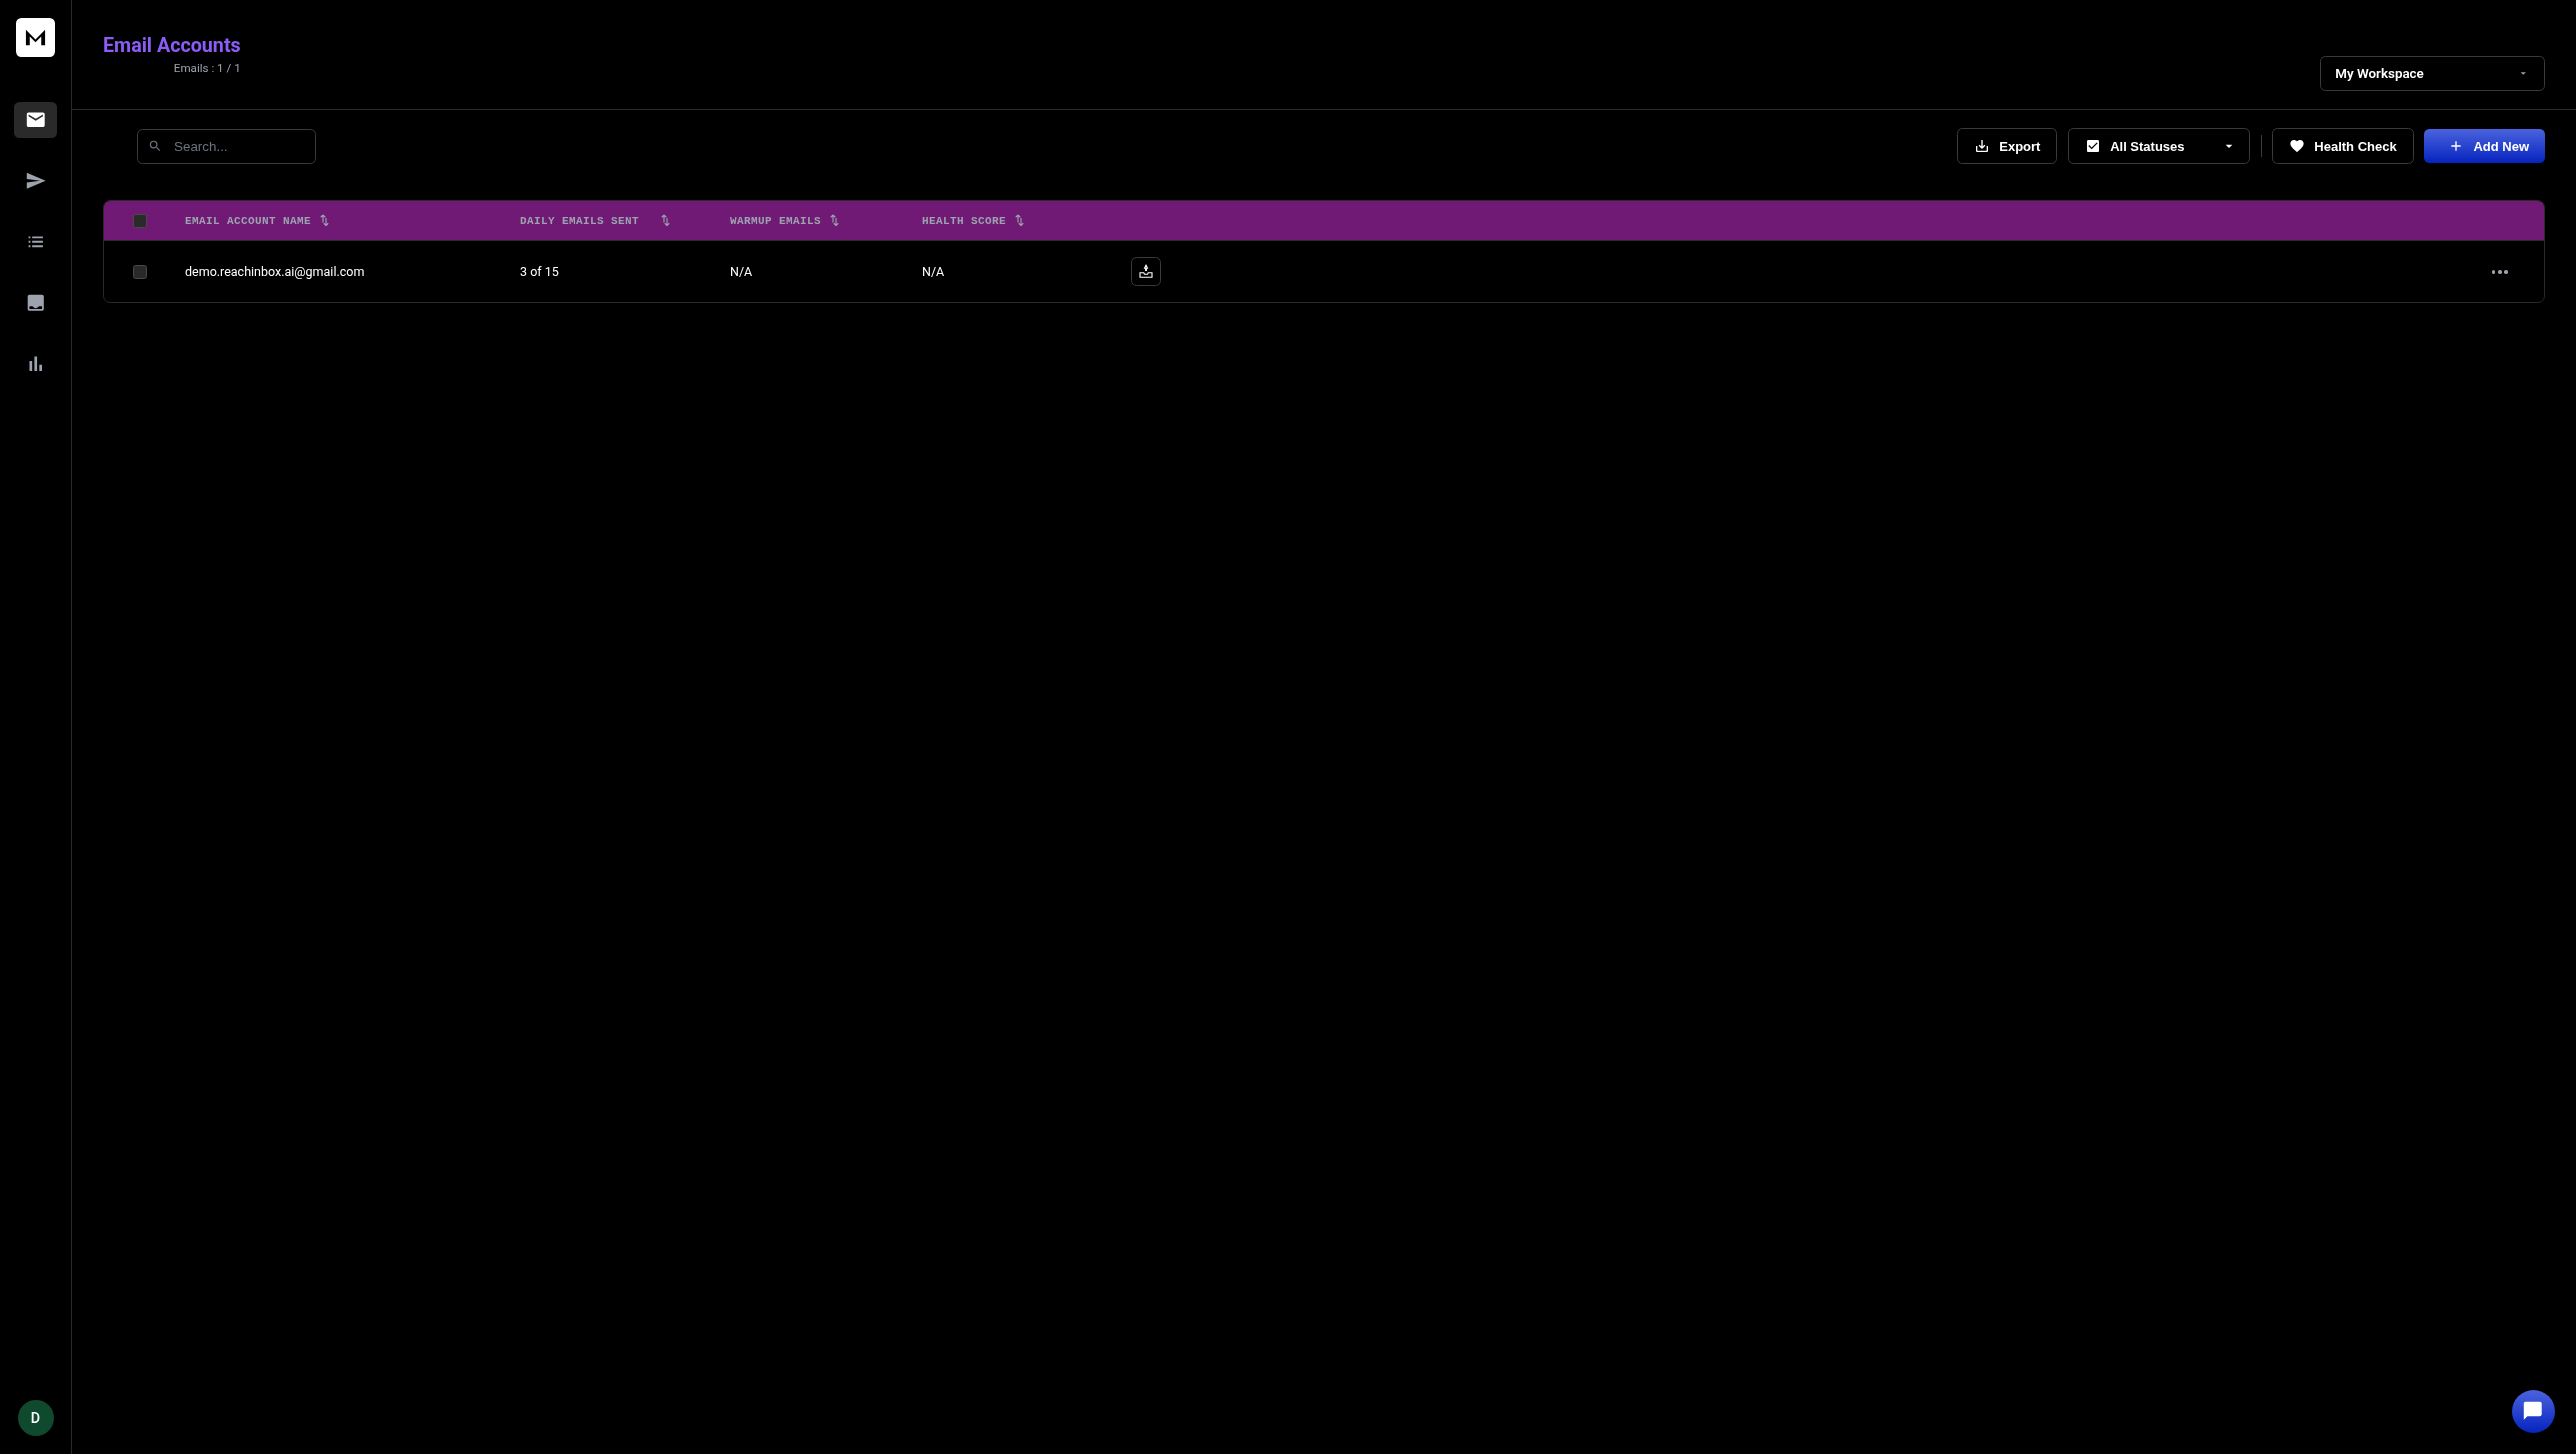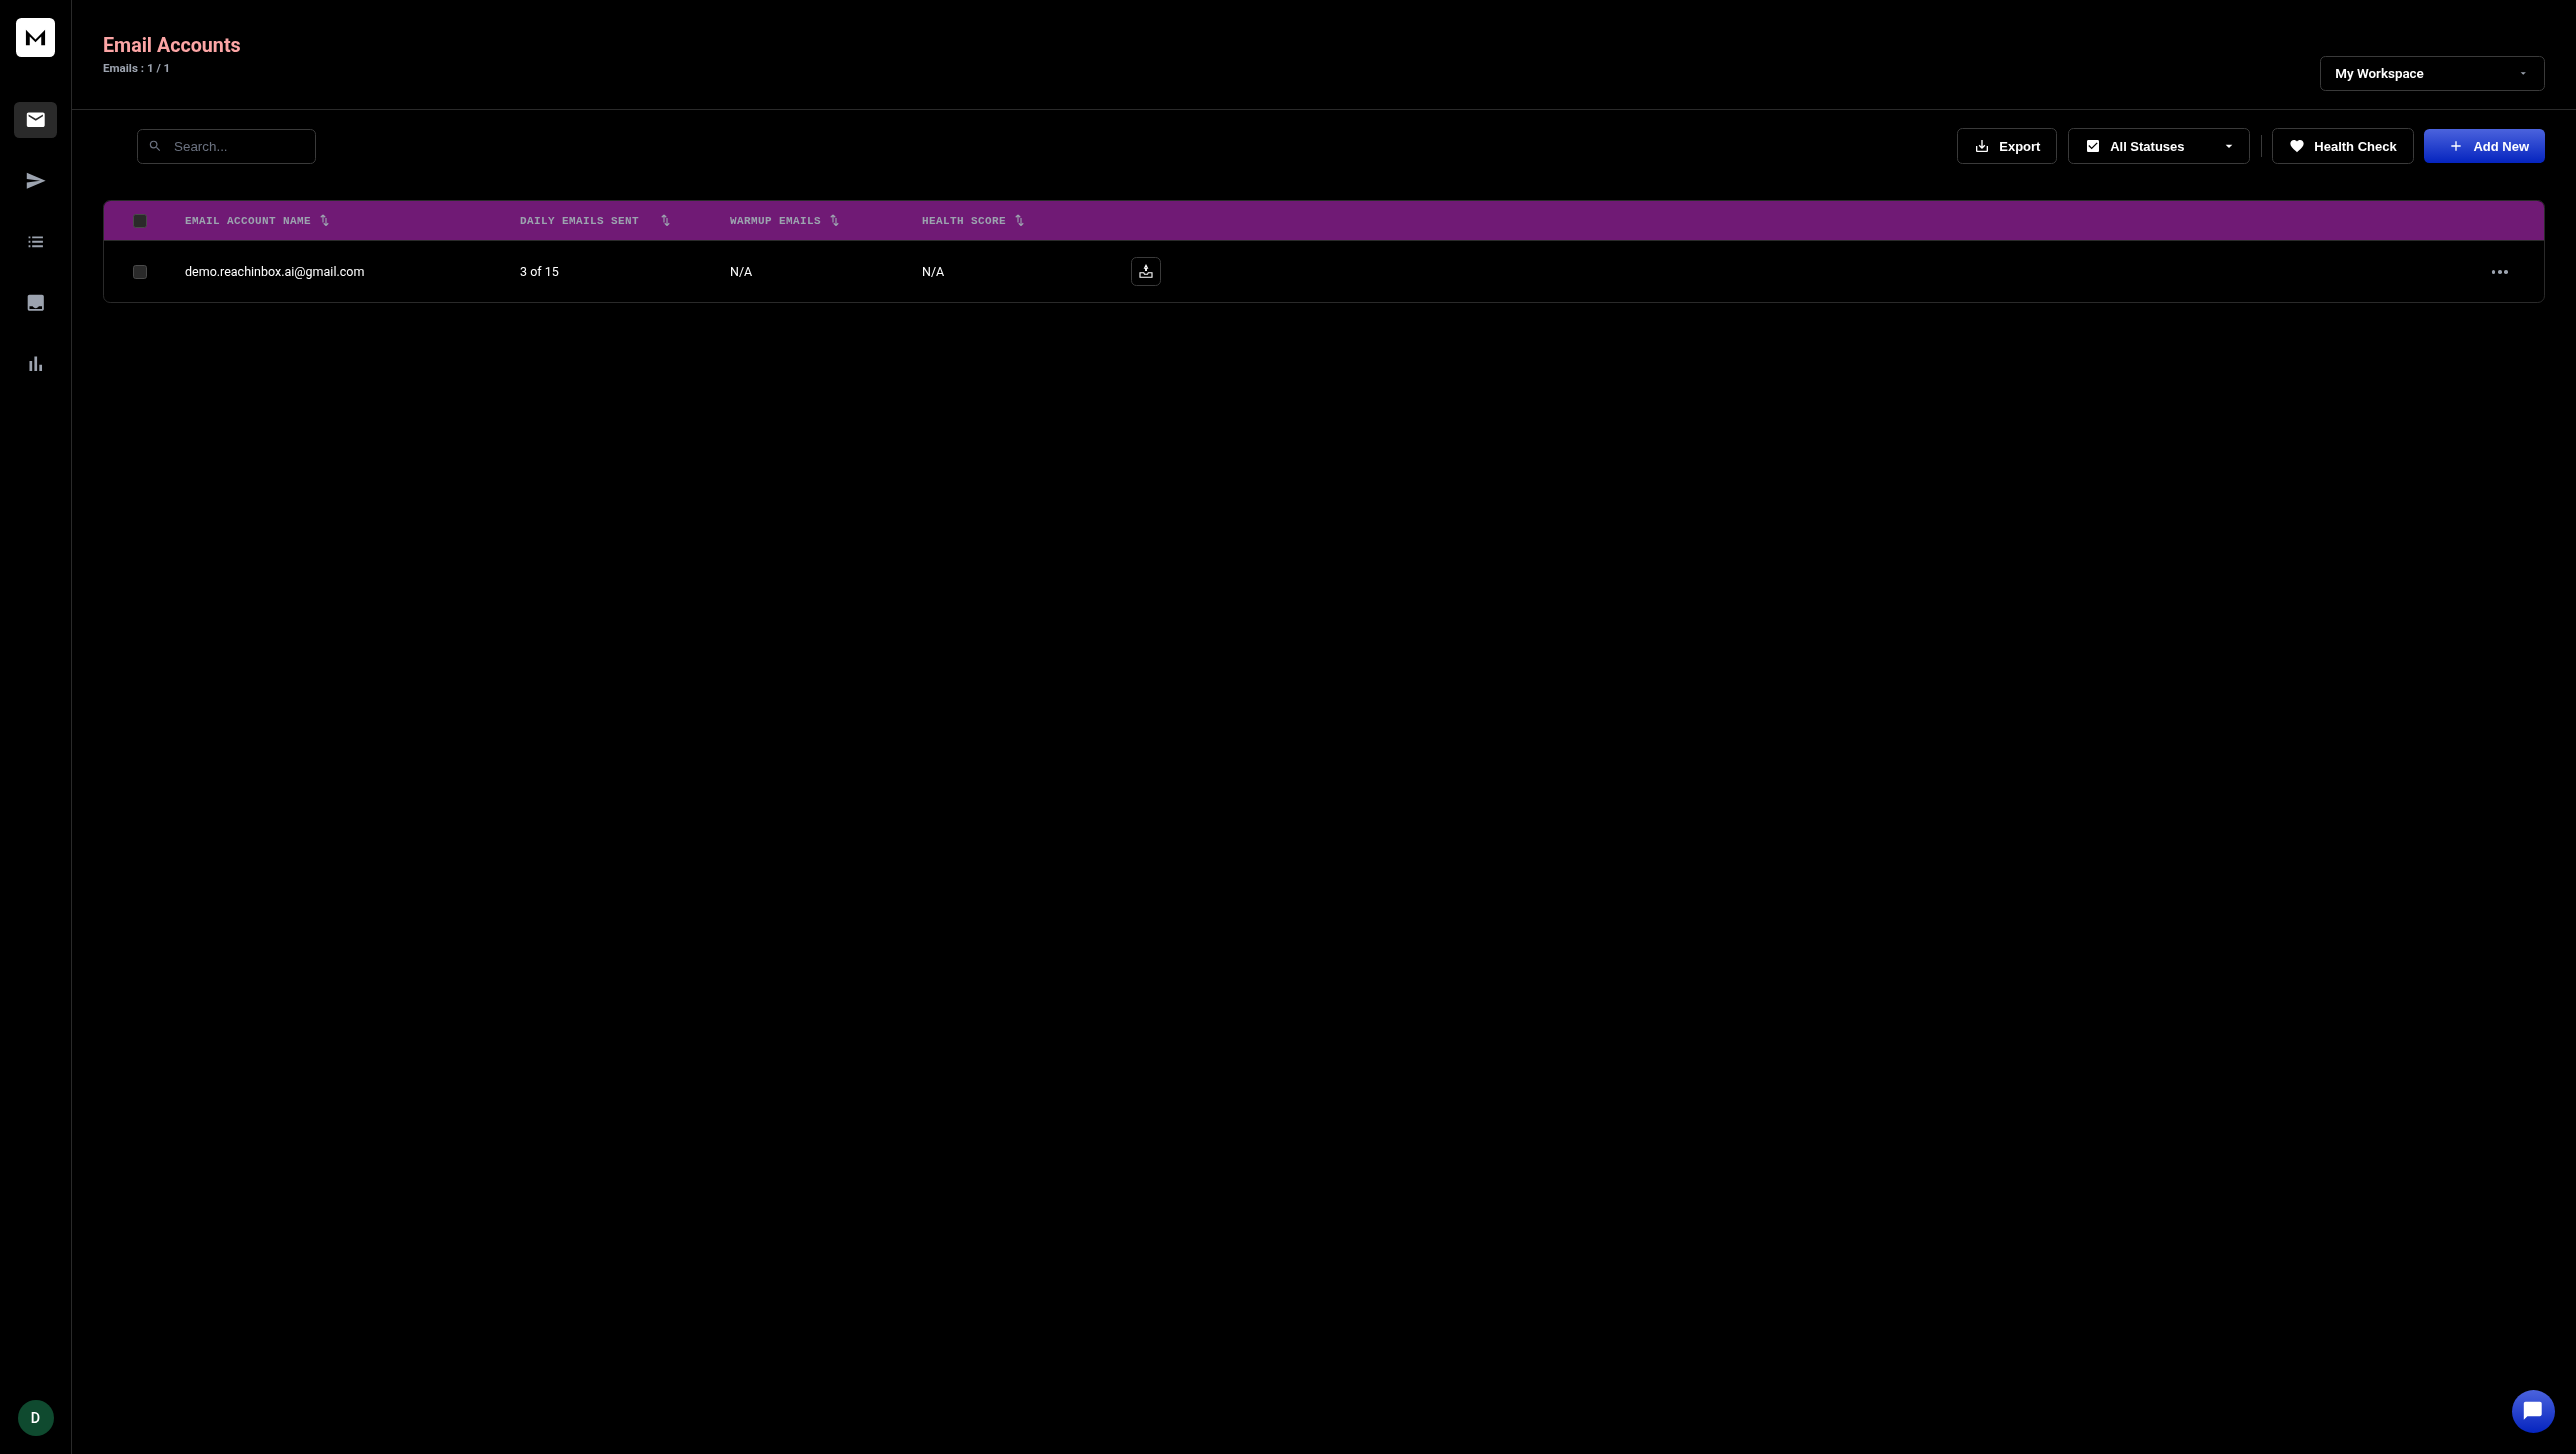--- a/index.html
+++ b/index.html
@@ -95,27 +95,28 @@
   padding: 18px 31px;
   border-bottom: 0.9px solid #2a2a2a;
 }
 .header-left {
   display: flex;
   flex-direction: column;
 }
 .page-title {
   font-size: 19.7px;
   font-weight: 700;
-  color: #fca5a5;
+  color: #8b5cf6;
   margin-bottom: 3.6px;
 }
 .page-subtitle {
   font-size: 11.6px;
   color: #9ca3af;
-  font-weight: 700;
+  font-weight: 400;
+  text-align: right;
 }
 .workspace-selector {
   border: 0.9px solid #3a3a3a;
   border-radius: 5.4px;
   padding: 9px 14.3px;
   display: flex;
   align-items: center;
   justify-content: space-between;
   width: 225px;
   cursor: pointer;

